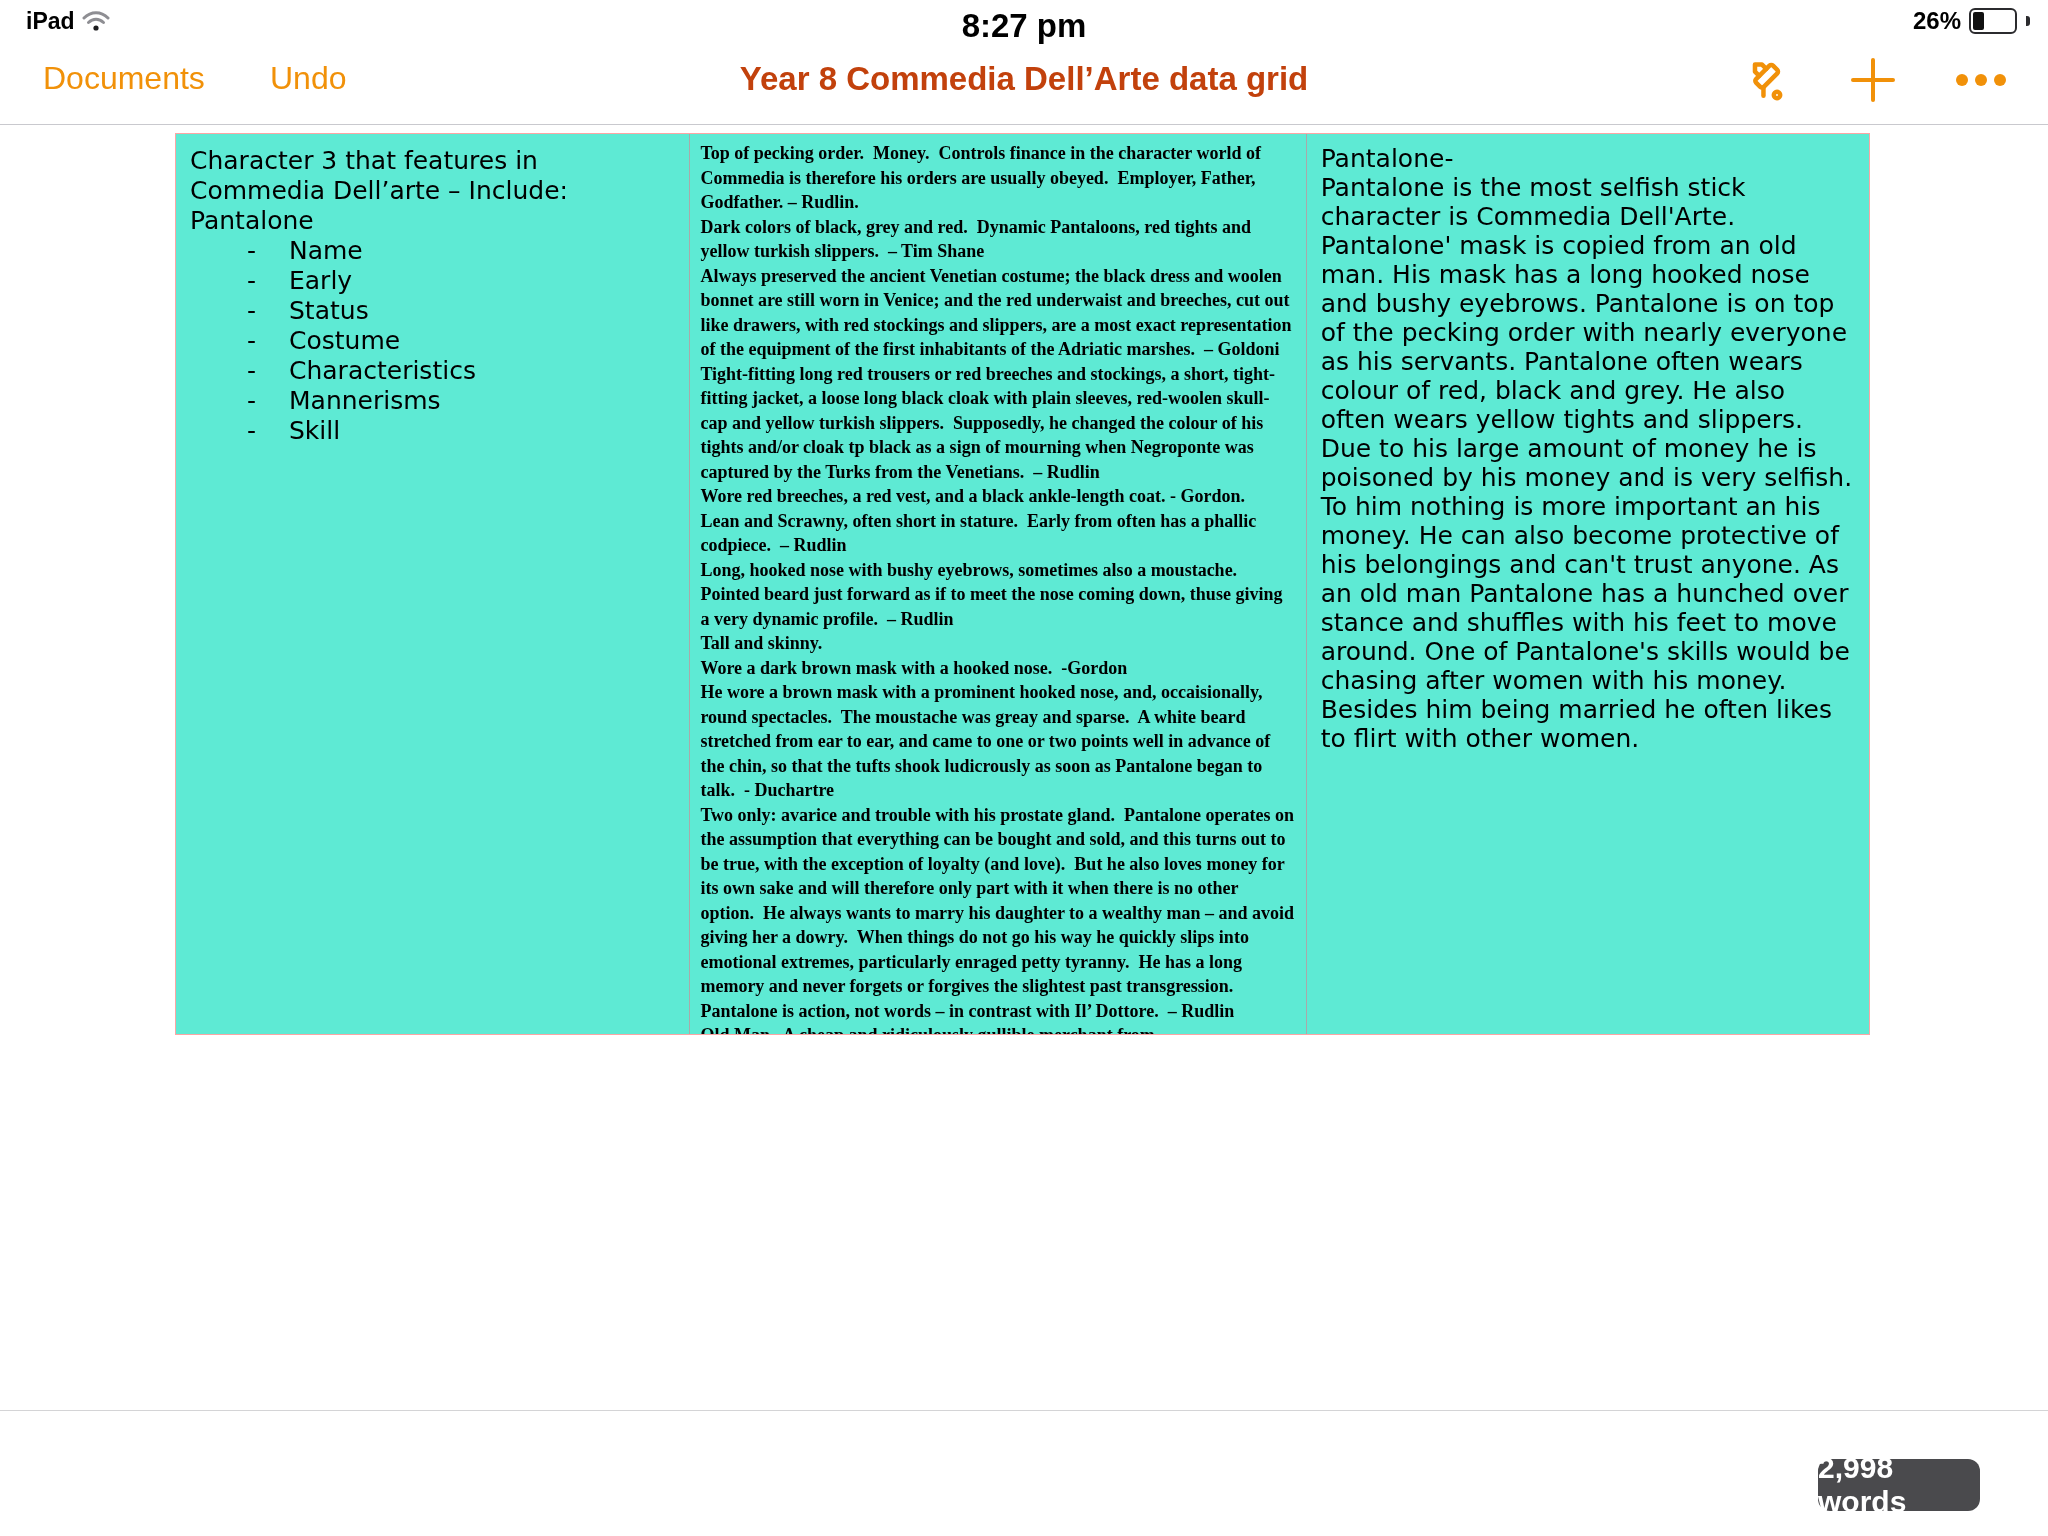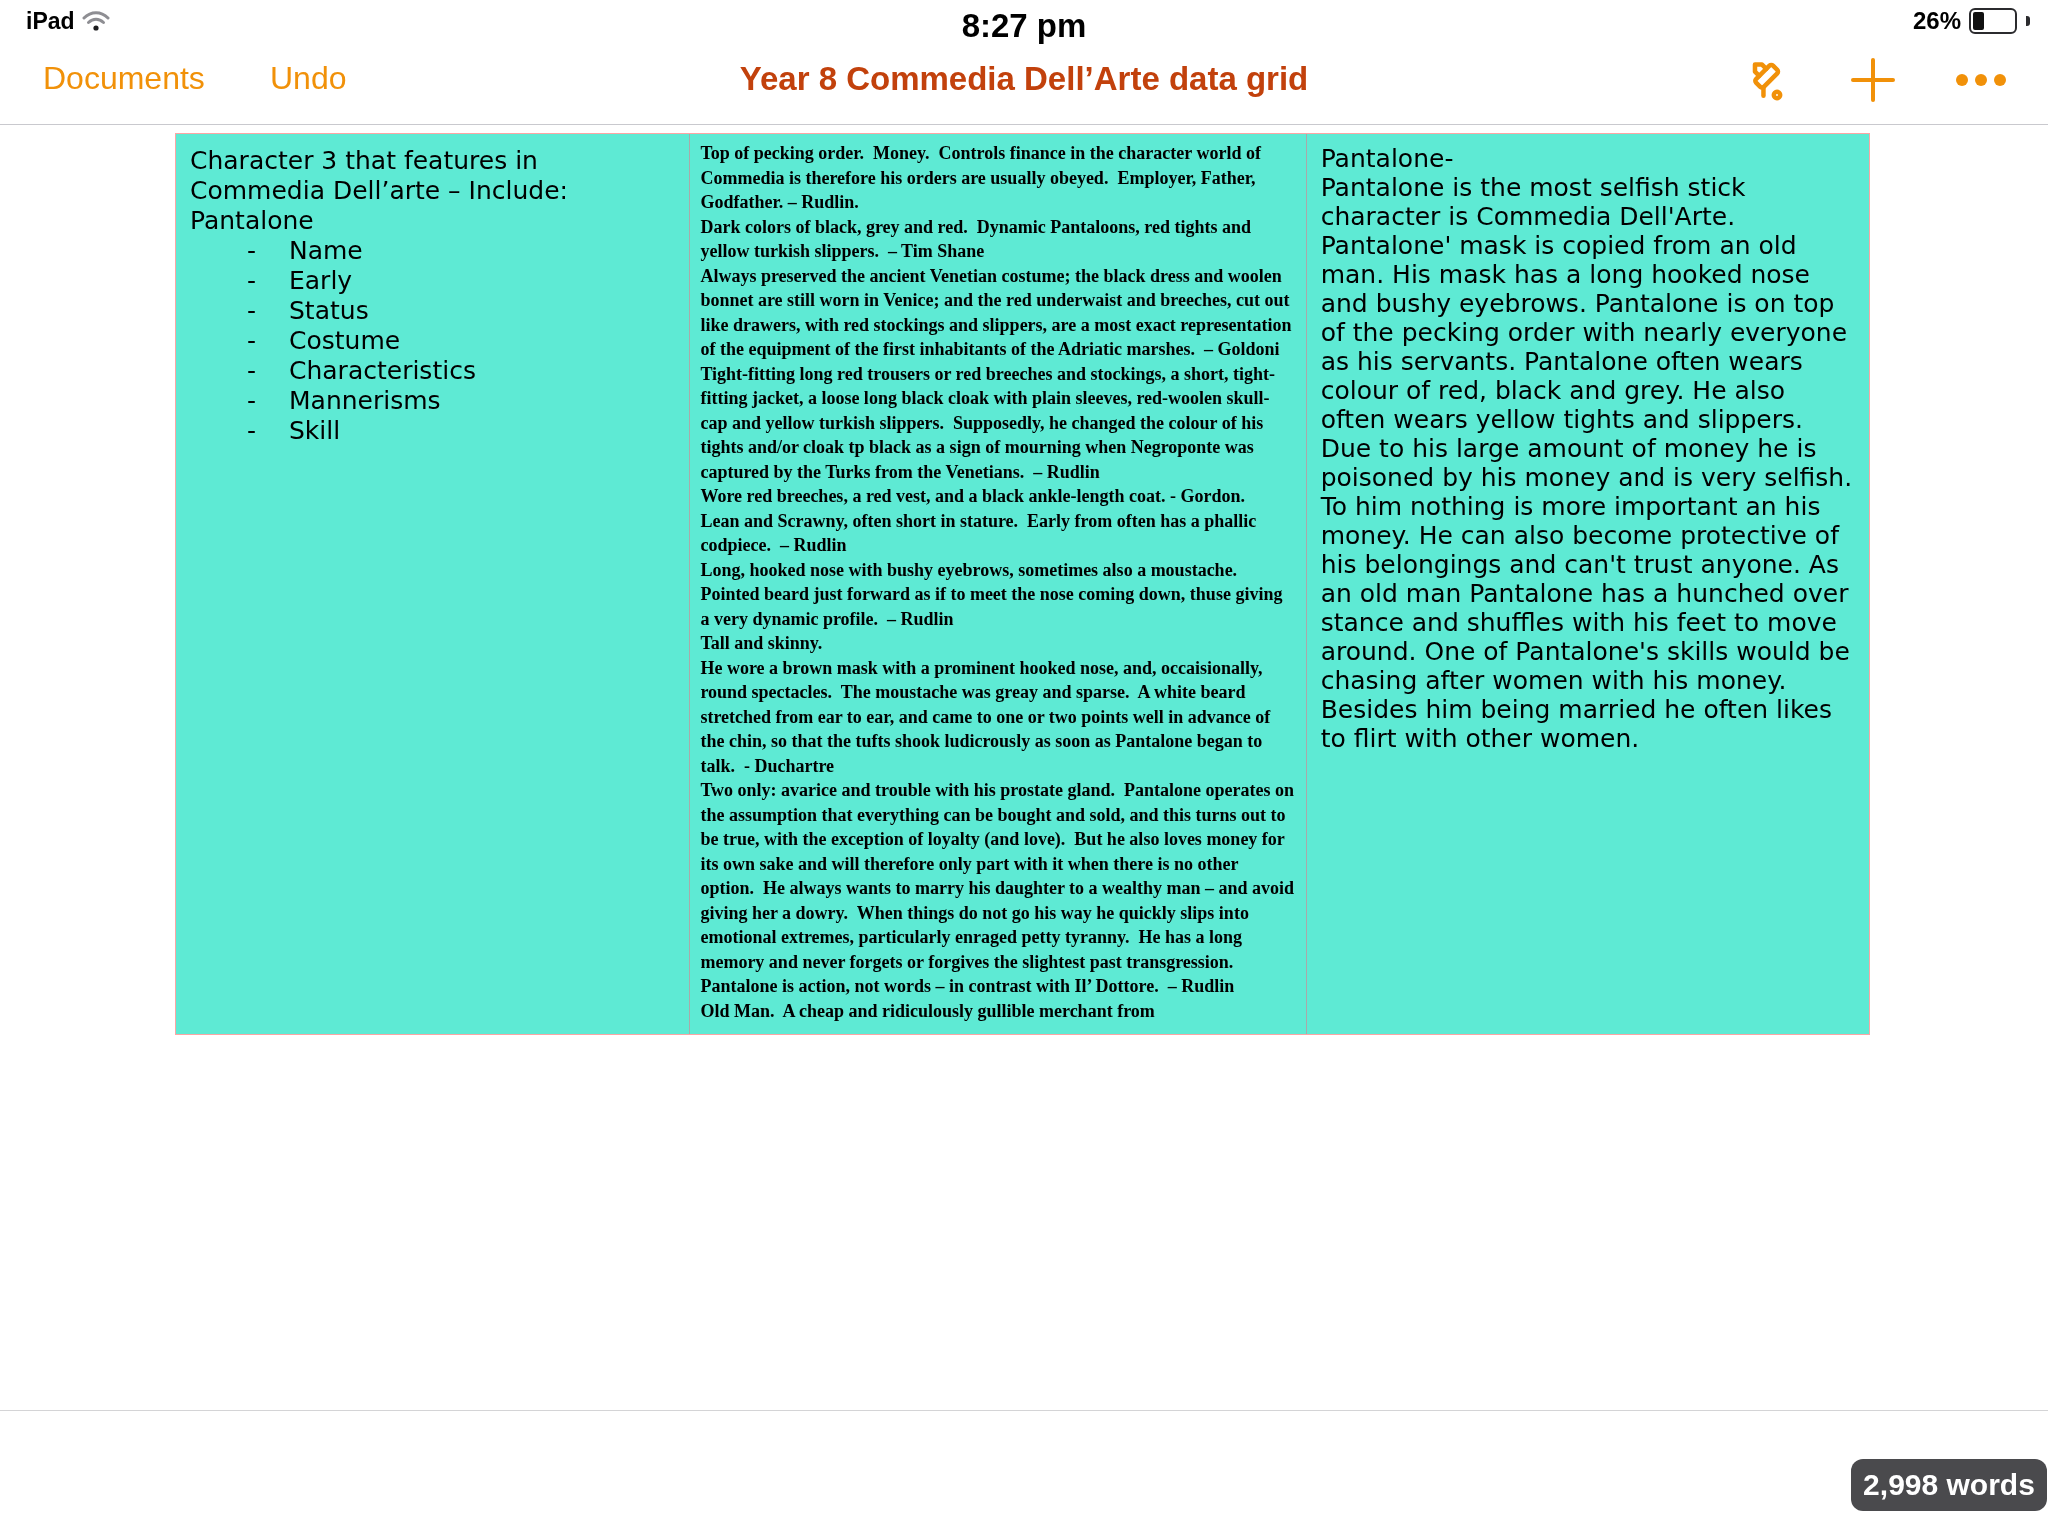--- a/index.html
+++ b/index.html
@@ -32,23 +32,23 @@
   .col2{width:617px;border-right:1px solid #a9a9a9;padding:7px 10px 0 10px;
         font-family:"Liberation Serif", serif;font-weight:bold;font-size:18px;line-height:24.5px;}
   .col2 p{margin:0;white-space:pre-wrap;}
   .col3{width:563px;padding:10px 14px;
         font-family:"DejaVu Sans", sans-serif;font-size:25px;line-height:29px;}
   .dash-item{display:flex;padding-left:57px;}
   .dash-item .dash{width:42px;flex:0 0 42px;}
 
   
   .footer-divider{left:0;top:1410px;width:2048px;height:1px;background:#d4d4d6;}
-  .word-badge{left:1818px;top:1459px;width:196px;height:52px;background:#4A4A4D;
+  .word-badge{left:1818px;top:1459px;width:162px;height:52px;background:#4A4A4D;
               border-radius:12px;color:#fff;font-size:30px;font-weight:bold;
-              display:flex;align-items:center;justify-content:center;cursor:pointer;margin-left:33px;}
+              display:flex;align-items:center;justify-content:center;cursor:pointer;}
 </style>
 </head>
 <body>
 
 <div class="abs status-device">iPad</div>
 
 <div class="abs status-wifi">
   <svg width="28" height="22" viewBox="0 0 28 22">
     <path d="M2 8 C9 1 19 1 26 8" fill="none" stroke="#8e8e93" stroke-width="3" stroke-linecap="round"></path>
     <path d="M6.5 12.5 C11 8.3 17 8.3 21.5 12.5" fill="none" stroke="#8e8e93" stroke-width="3" stroke-linecap="round"></path>
@@ -141,20 +141,21 @@
 
   <div class="cell col2">
     <p>Top of pecking order.  Money.  Controls finance in the character world of Commedia is therefore his orders are usually obeyed.  Employer, Father, Godfather. – Rudlin.</p>
     <p>Dark colors of black, grey and red.  Dynamic Pantaloons, red tights and yellow turkish slippers.  – Tim Shane</p>
     <p>Always preserved the ancient Venetian costume; the black dress and woolen bonnet are still worn in Venice; and the red underwaist and breeches, cut out like drawers, with red stockings and slippers, are a most exact representation of the equipment of the first inhabitants of the Adriatic marshes.  – Goldoni</p>
     <p>Tight-fitting long red trousers or red breeches and stockings, a short, tight-fitting jacket, a loose long black cloak with plain sleeves, red-woolen skull-cap and yellow turkish slippers.  Supposedly, he changed the colour of his tights and/or cloak tp black as a sign of mourning when Negroponte was captured by the Turks from the Venetians.  – Rudlin</p>
     <p>Wore red breeches, a red vest, and a black ankle-length coat. - Gordon.</p>
     <p>Lean and Scrawny, often short in stature.  Early from often has a phallic codpiece.  – Rudlin</p>
     <p>Long, hooked nose with bushy eyebrows, sometimes also a moustache.  Pointed beard just forward as if to meet the nose coming down, thuse giving a very dynamic profile.  – Rudlin</p>
     <p>Tall and skinny.</p>
+    <p>Wore a dark brown mask with a hooked nose.  -Gordon</p>
     <p>He wore a brown mask with a prominent hooked nose, and, occaisionally, round spectacles.  The moustache was greay and sparse.  A white beard stretched from ear to ear, and came to one or two points well in advance of the chin, so that the tufts shook ludicrously as soon as Pantalone began to talk.  - Duchartre</p>
     <p>Two only: avarice and trouble with his prostate gland.  Pantalone operates on the assumption that everything can be bought and sold, and this turns out to be true, with the exception of loyalty (and love).  But he also loves money for its own sake and will therefore only part with it when there is no other option.  He always wants to marry his daughter to a wealthy man – and avoid giving her a dowry.  When things do not go his way he quickly slips into emotional extremes, particularly enraged petty tyranny.  He has a long memory and never forgets or forgives the slightest past transgression.  Pantalone is action, not words – in contrast with Il’ Dottore.  – Rudlin</p>
     <p>Old Man.  A cheap and ridiculously gullible merchant from</p>
   </div>
 
   <div class="cell col3">
     <div>Pantalone-</div>
     <div>Pantalone is the most selfish stick character is Commedia Dell'Arte. Pantalone' mask is copied from an old man. His mask has a long hooked nose and bushy eyebrows. Pantalone is on top of the pecking order with nearly everyone as his servants. Pantalone often wears colour of red, black and grey. He also often wears yellow tights and slippers. Due to his large amount of money he is poisoned by his money and is very selfish. To him nothing is more important an his money. He can also become protective of his belongings and can't trust anyone. As an old man Pantalone has a hunched over stance and shuffles with his feet to move around. One of Pantalone's skills would be chasing after women with his money. Besides him being married he often likes to flirt with other women.</div>
   </div>
 

